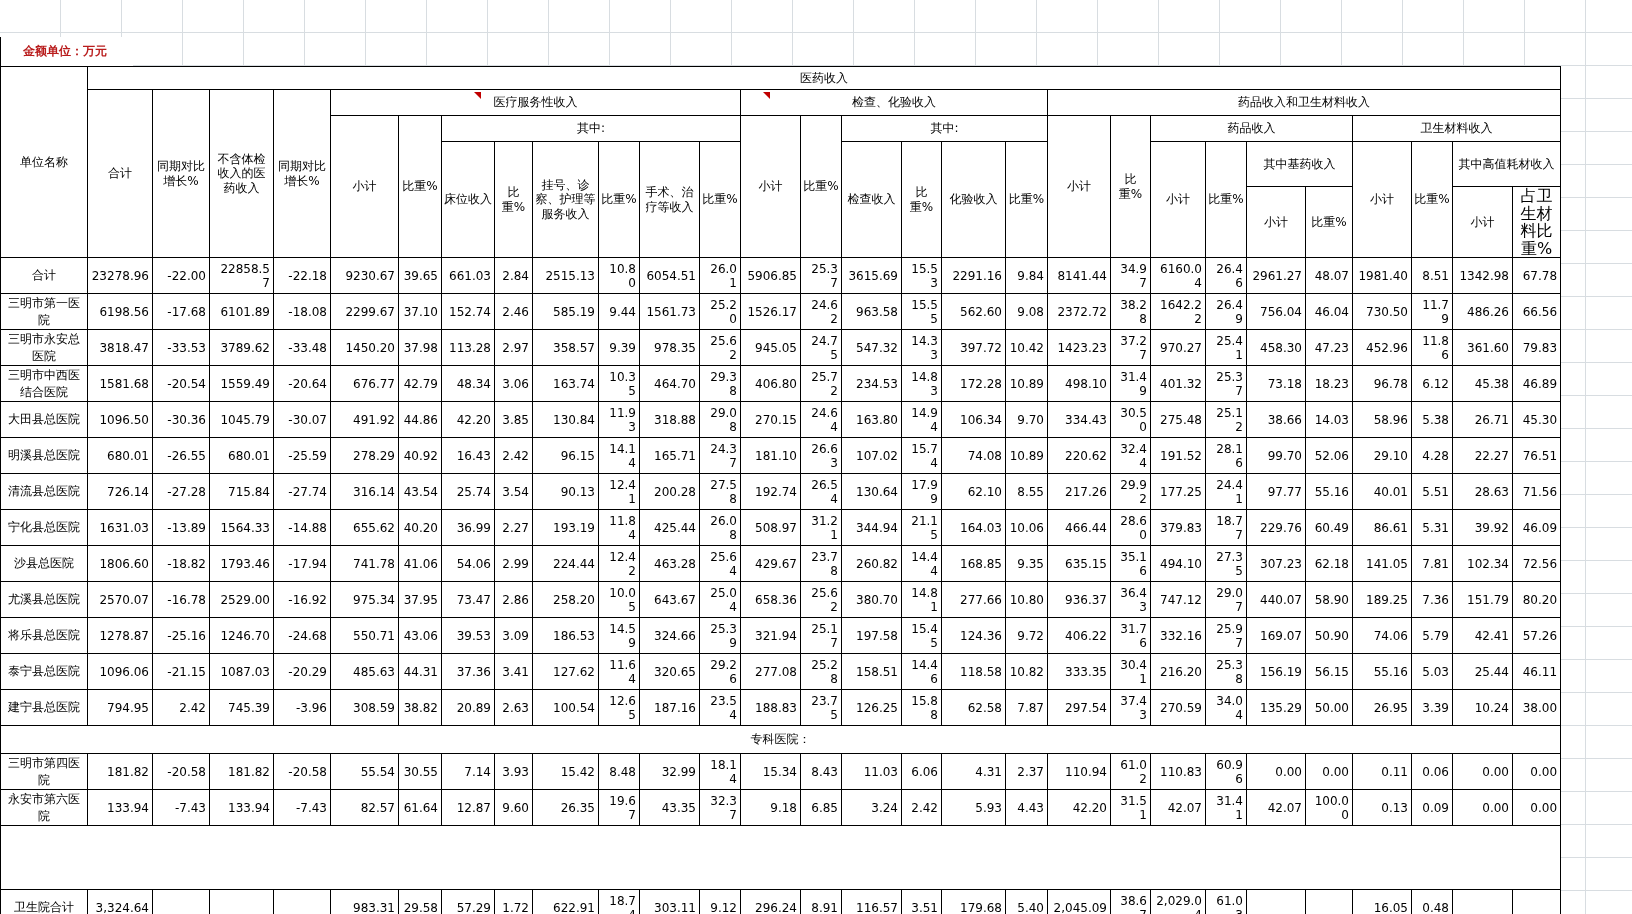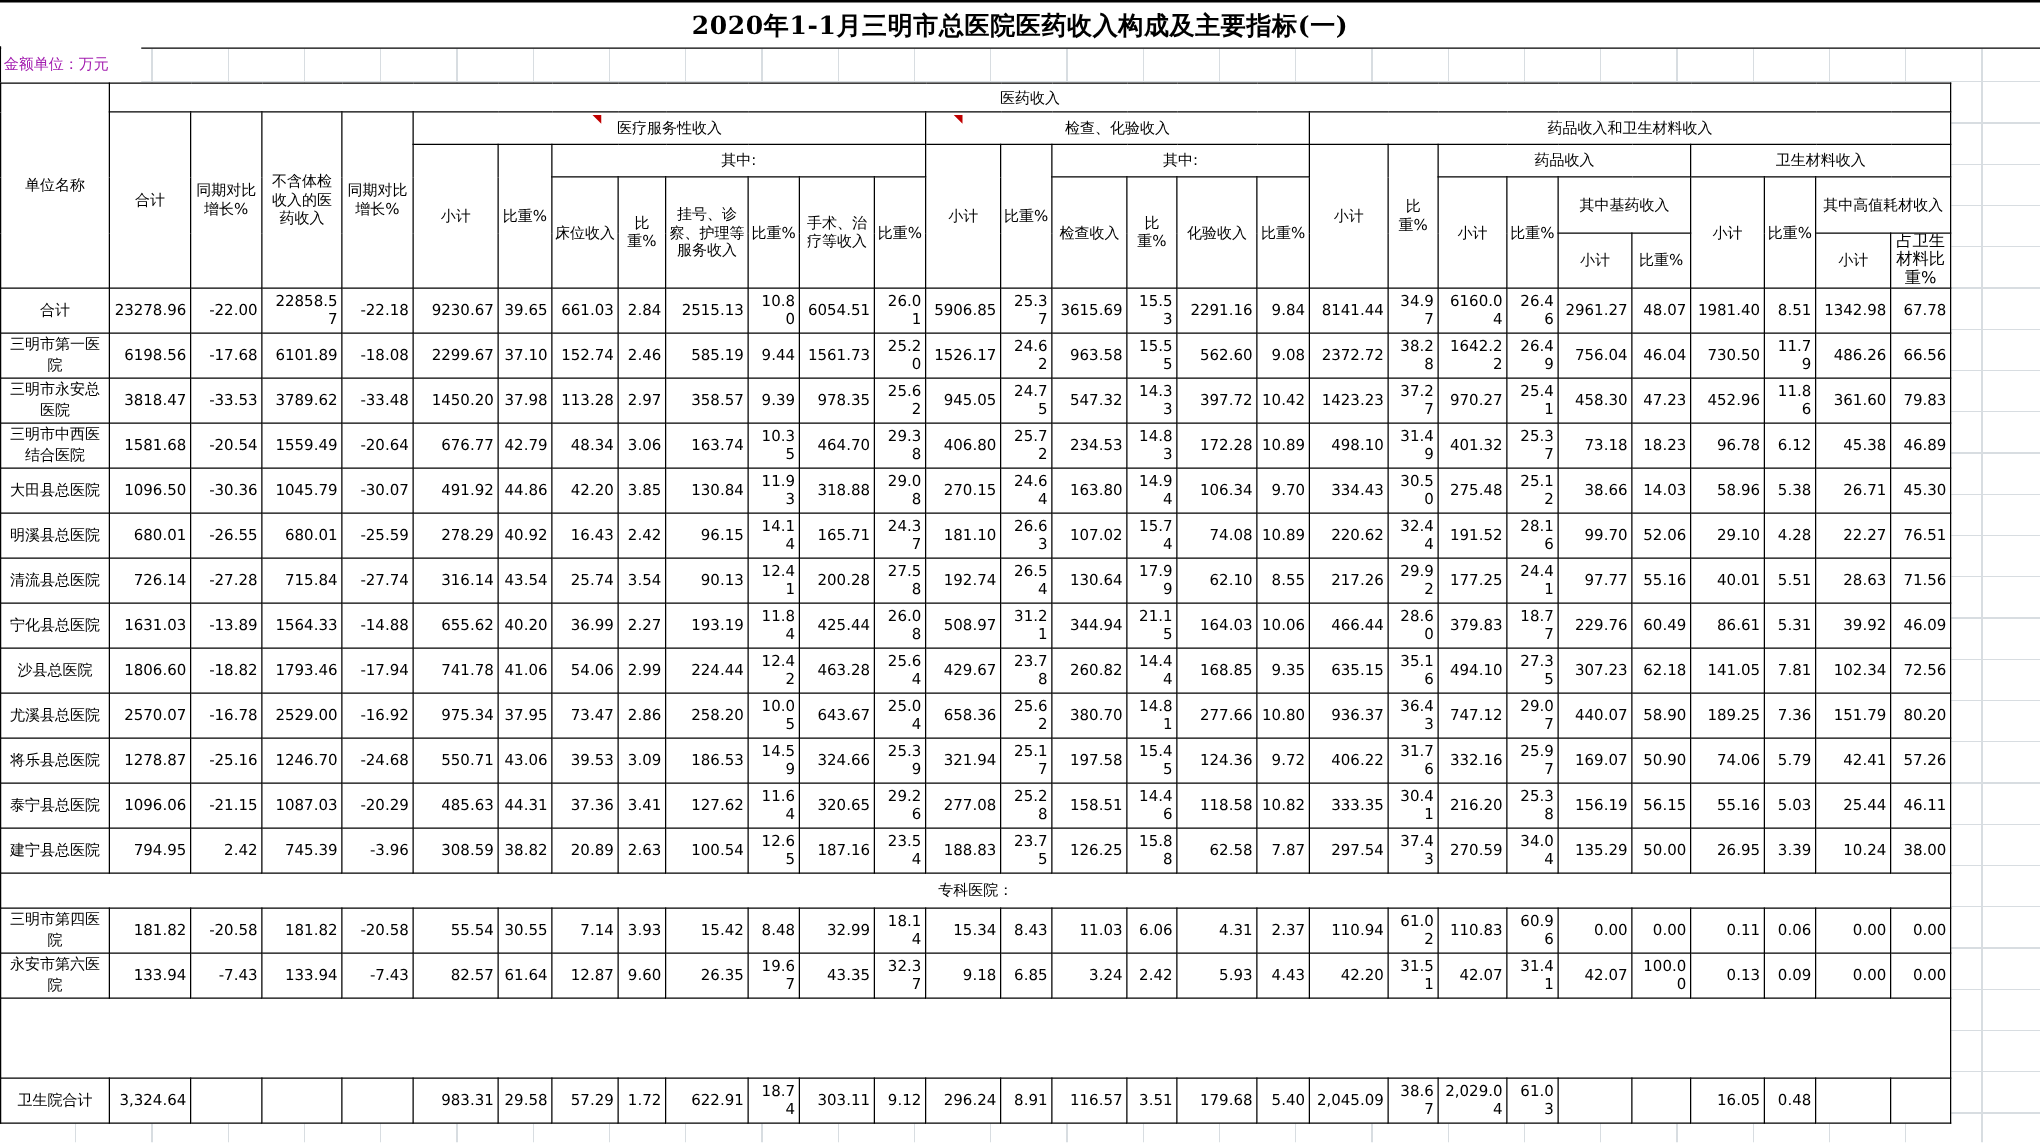--- a/index.html
+++ b/index.html
@@ -17,39 +17,39 @@
   }
   .title-band h1{
     margin:0;font-family:"DejaVu Serif","Liberation Serif",serif;
     font-size:20px;font-weight:bold;color:#000;letter-spacing:0.5px;
   }
   .unit-band{
     position:absolute;left:0;top:37px;width:1632px;height:29px;
     border-left:1px solid #000;
   }
   .unit-band span{
-    display:inline-block;background:#fff;padding:0 26px 0 2px;
-    font-size:12px;line-height:29px;color:#a21caf;
+    display:inline-block;background:#fff;padding:0 26px 0 22px;
+    font-size:12px;line-height:29px;color:#b91c1c;font-weight:bold;
   }
   table.main{
     position:absolute;left:0;top:66px;width:1560px;
     border-collapse:collapse;table-layout:fixed;background:#fff;
     font-size:12px;color:#000;
   }
   table.main th, table.main td{
     border:1px solid #000;padding:0 3px;overflow:hidden;
     vertical-align:middle;word-break:break-all;
   }
   table.main th{font-weight:normal;text-align:center;line-height:1.22;padding:1px 2px;}
   thead tr.hr1{height:23px;}
   thead tr.hr2{height:26px;}
   thead tr.hr3{height:26px;}
   thead tr.hr4{height:45px;}
   thead tr.hr5{height:26px;}
-  thead th.small{font-size:13px;line-height:1.1;padding:0 1px;}
+  thead th.small{font-size:16px;line-height:1.1;padding:0 1px;}
   tbody tr{height:36px;}
   tbody tr.label-row{height:28px;}
   tbody tr.spacer-row{height:64px;}
   td.num{text-align:right;}
   td.name{text-align:center;}
   td.name.ctr{text-align:center;}
   .note-band{
     position:absolute;left:0;top:880px;height:32px;width:560px;
     background:#fff;border-left:1px solid #000;
     display:flex;align-items:center;padding-left:6px;font-size:12px;color:#000;
@@ -59,23 +59,20 @@
     border-top:7px solid #c00000;border-left:7px solid transparent;
   }
   #tri1{left:474px;top:92px;}
   #tri2{left:763px;top:92px;}
 </style>
 </head>
 <body>
 
 <div class="sheet">
 
-  <div class="title-band">
-    <h1>2020年1-1月三明市总医院医药收入构成及主要指标(一)</h1>
-  </div>
 
   <div class="unit-band">
     <span>金额单位：万元</span>
   </div>
 
   <table class="main">
     <colgroup>
       <col style="width:87px">
         <col style="width:65px">
         <col style="width:57px">

